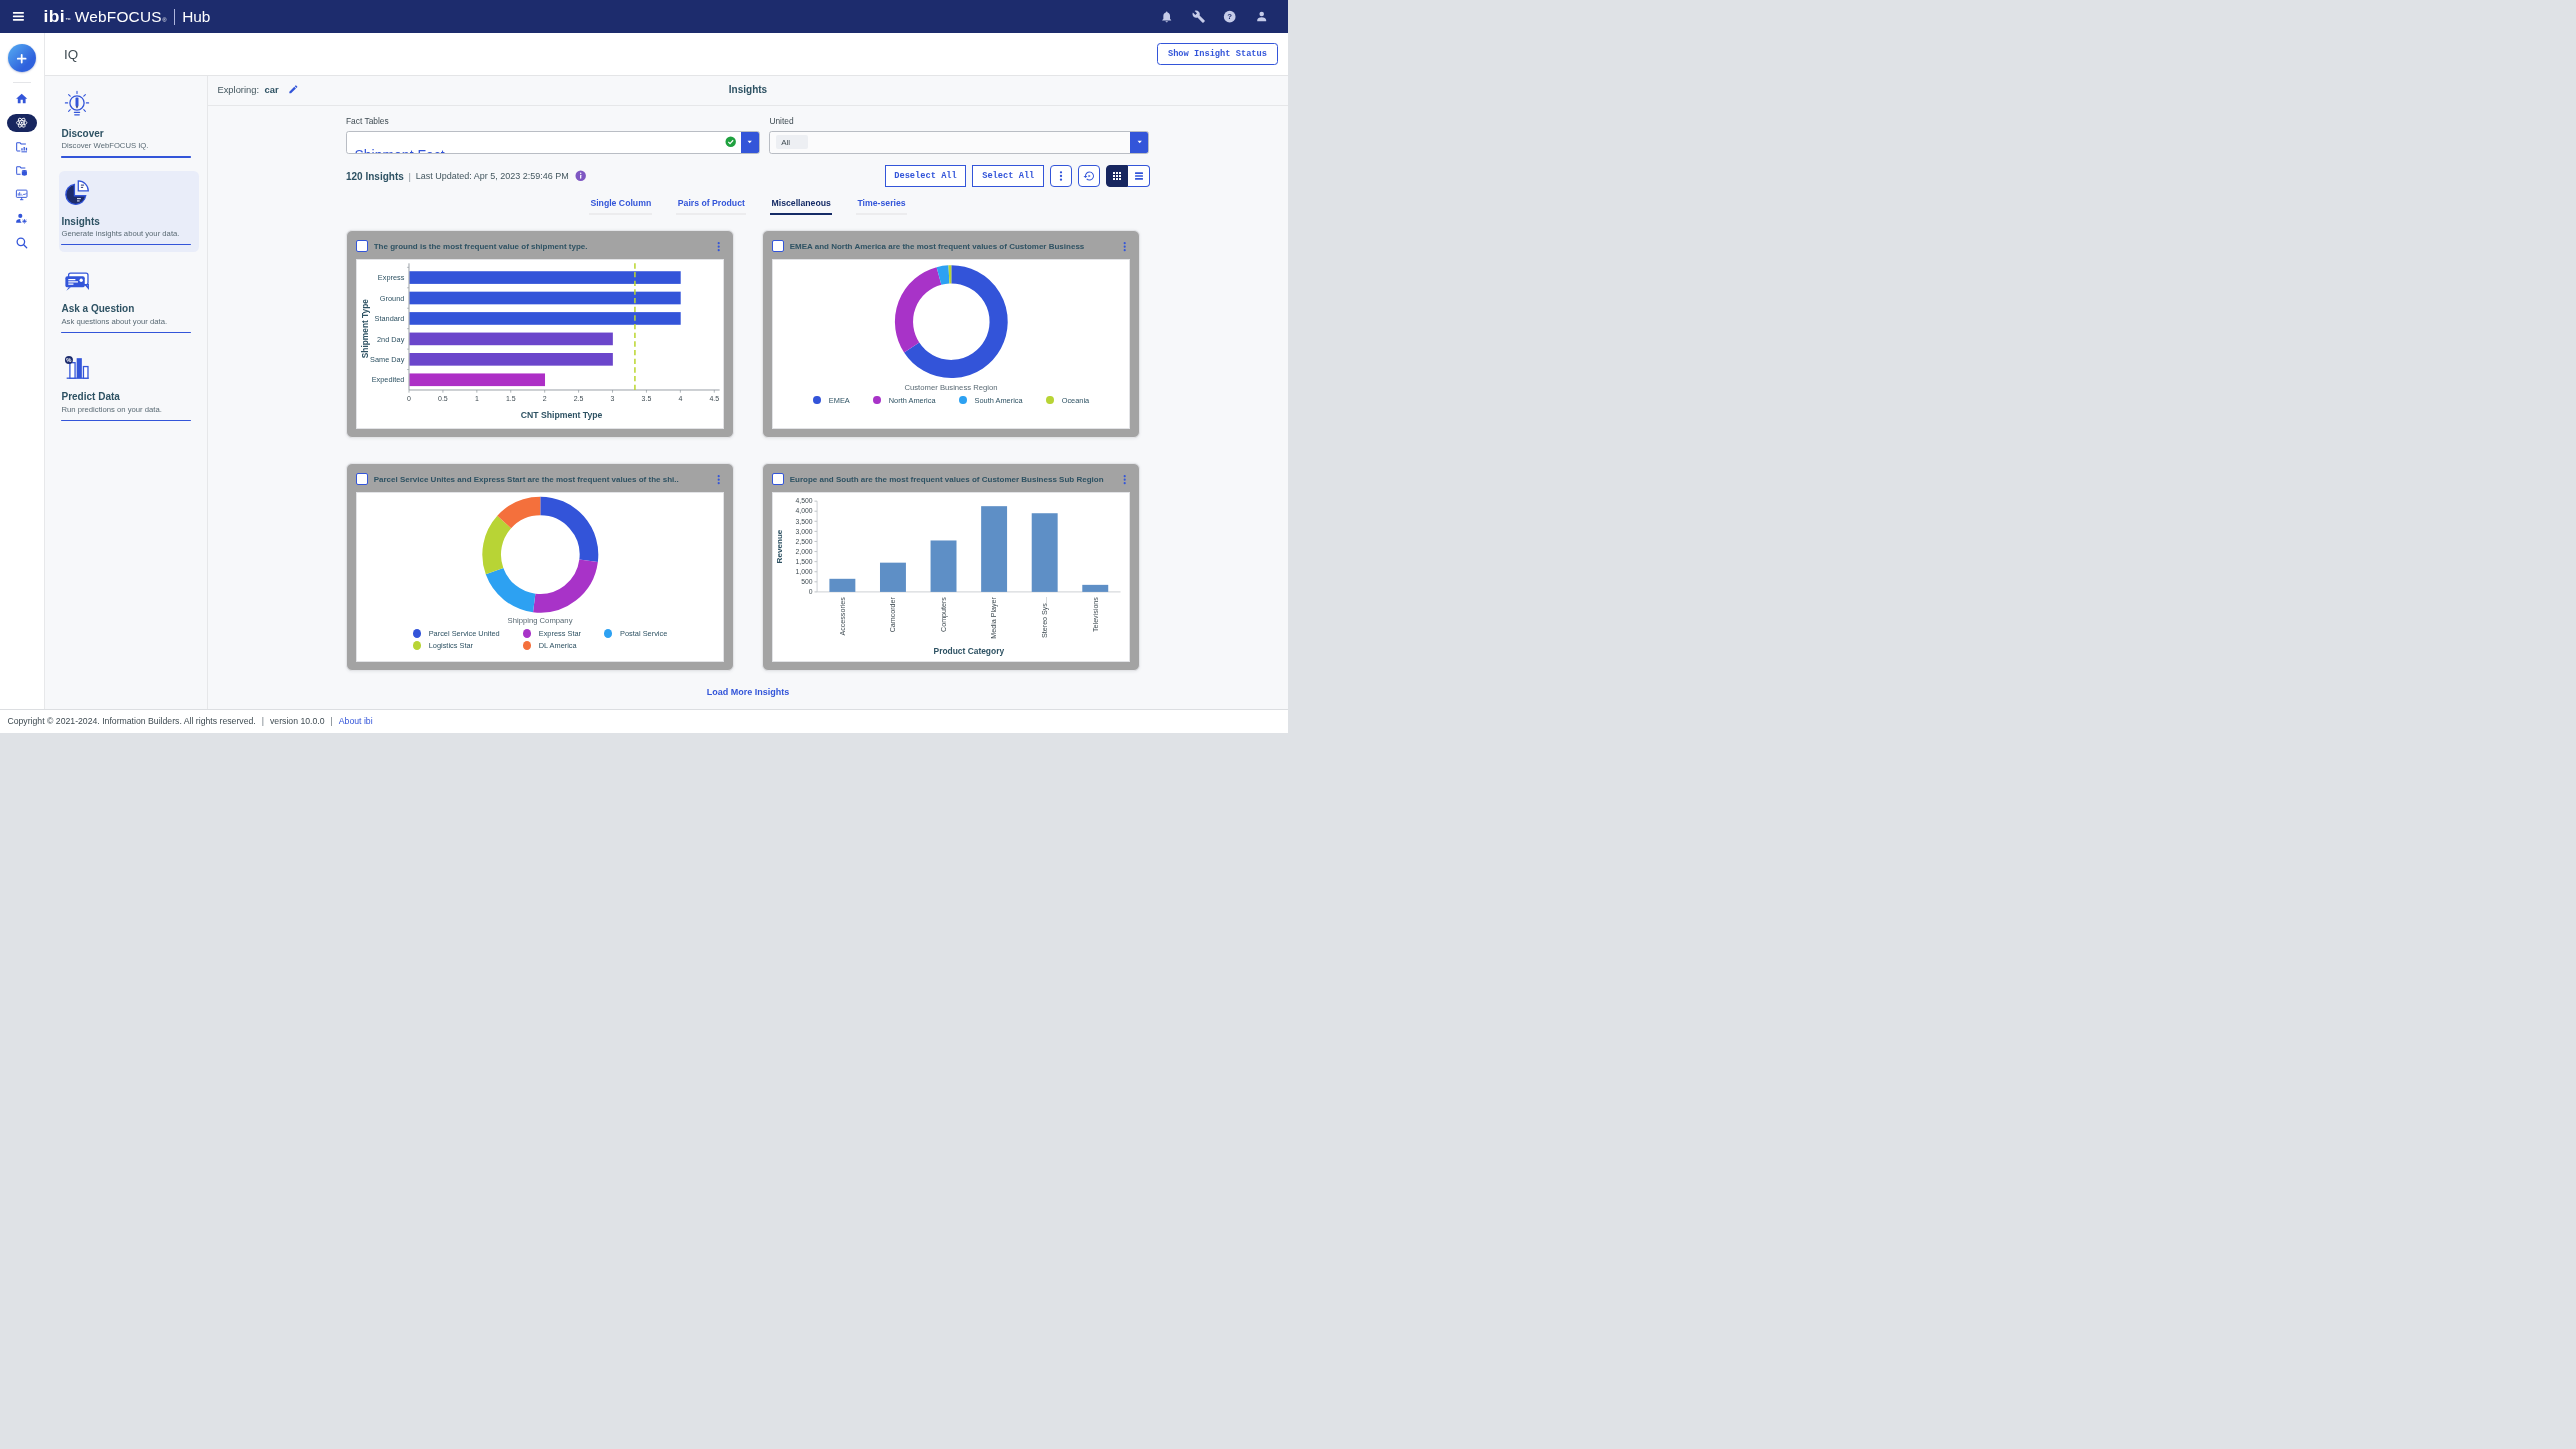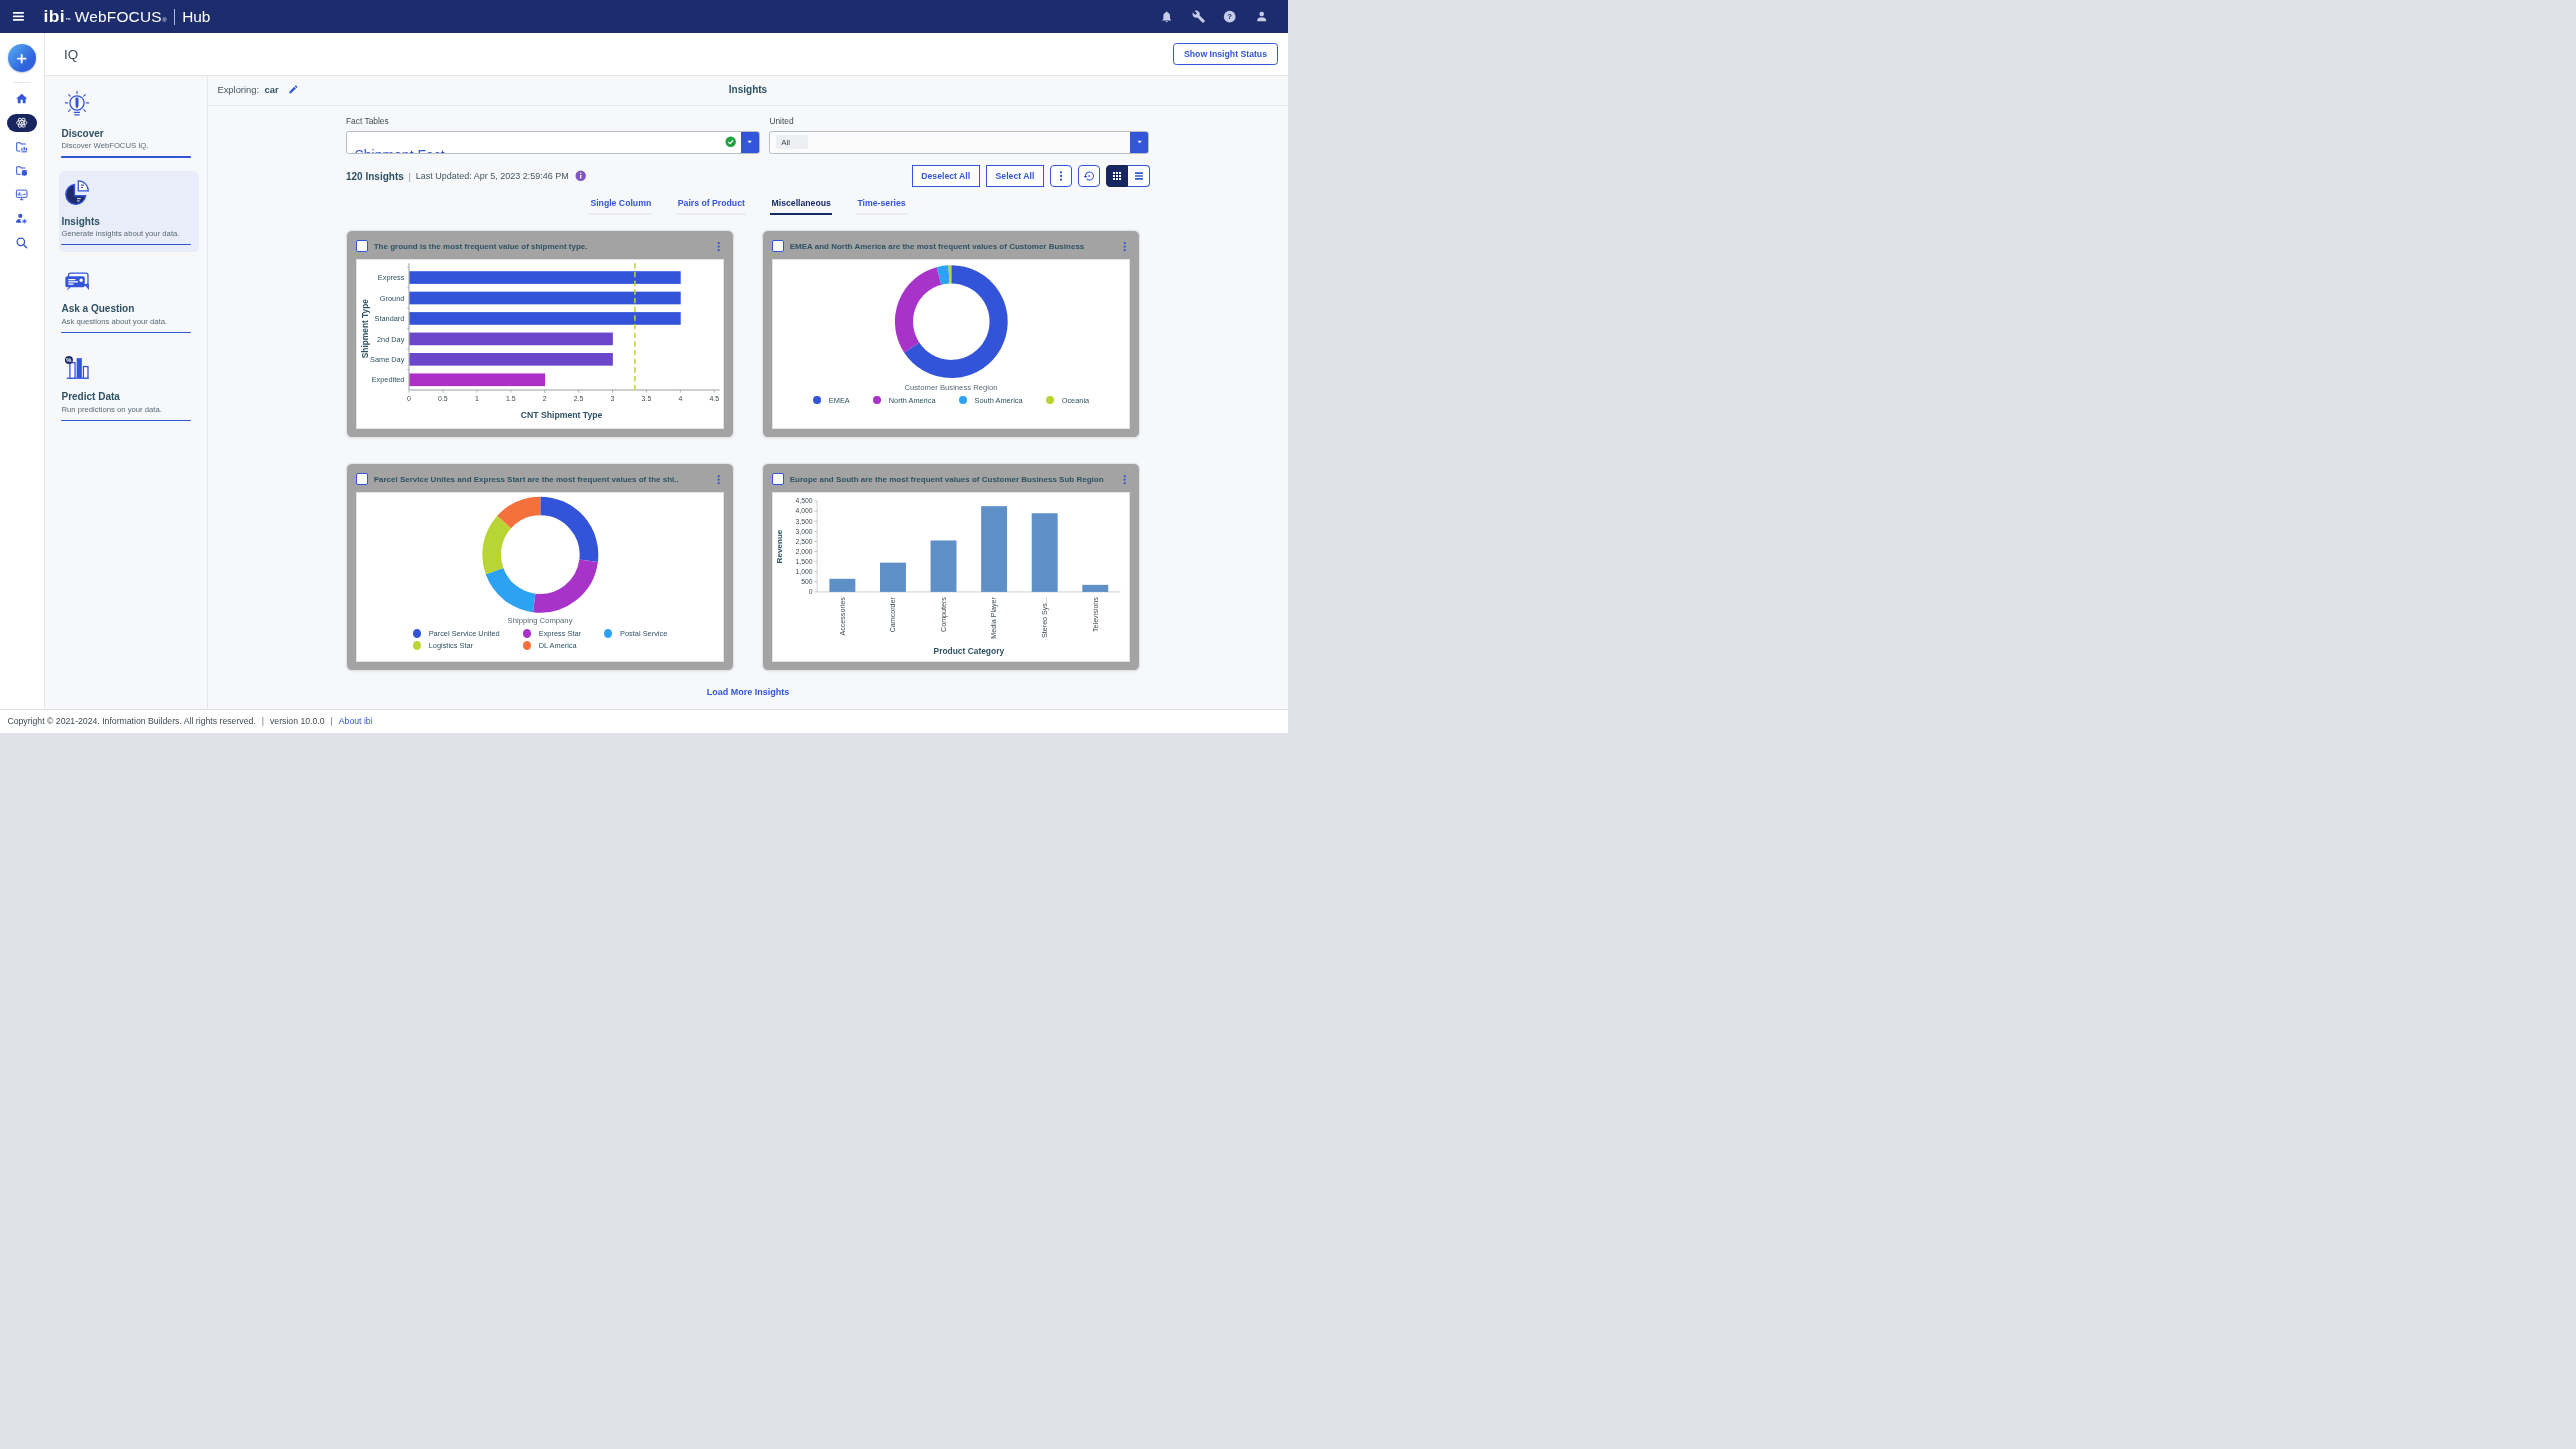--- a/index.html
+++ b/index.html
@@ -30,21 +30,21 @@
   .rail-divider{width:17.4px;height:1.3px;background:#e4e5e8;margin:9.4px 0 6.7px;}
   .rail-item{width:29.5px;height:18px;border-radius:9.4px;display:flex;align-items:center;justify-content:center;margin-bottom:6px;cursor:pointer;color:#3355d9;}
   .rail-item .icon{width:13.4px;height:13.4px;}
   .rail-item.active{background:#17265f;color:#fff;}
 
   
   .page-header{position:absolute;top:33px;left:44px;right:0;height:42px;background:#fff;border-bottom:0.7px solid #e4e5e7;
                display:flex;align-items:center;z-index:10;}
   .page-header h1{font-size:13.4px;font-weight:400;color:#3f4b52;margin:0 0 0 20px;}
   .ghost-btn{background:#fff;border:1px solid #3355d9;color:#3355d9;font-weight:700;font-size:8.7px;
-             border-radius:3.4px;padding:5.4px 10px;cursor:pointer;font-family:Liberation Sans, sans-serif;}
+             border-radius:3.4px;padding:5.4px 10px;cursor:pointer;font-family:Liberation Mono, monospace;}
   .page-header .ghost-btn{margin-left:auto;margin-right:10px;}
 
   
   .left-panel{position:absolute;top:74px;left:44px;width:164px;bottom:10px;border-right:0.7px solid #e6e7e9;padding-top:5.4px;box-sizing:border-box;}
   .panel-item{margin:4px 8px 6.7px 14.8px;padding:6.7px 8px 6.7px 2.7px;border-radius:5.4px;cursor:pointer;}
   .panel-item.selected{background:#e9edf9;}
   .panel-item .icon{width:32px;height:31px;}
   .pi-title{font-size:10px;font-weight:700;color:#2e5263;margin-top:4.7px;}
   .pi-sub{font-size:7.7px;color:#5a6a74;margin-top:2.7px;}
   .pi-line{height:1.3px;background:#3355d9;margin-top:6px;border-radius:0.7px;}

